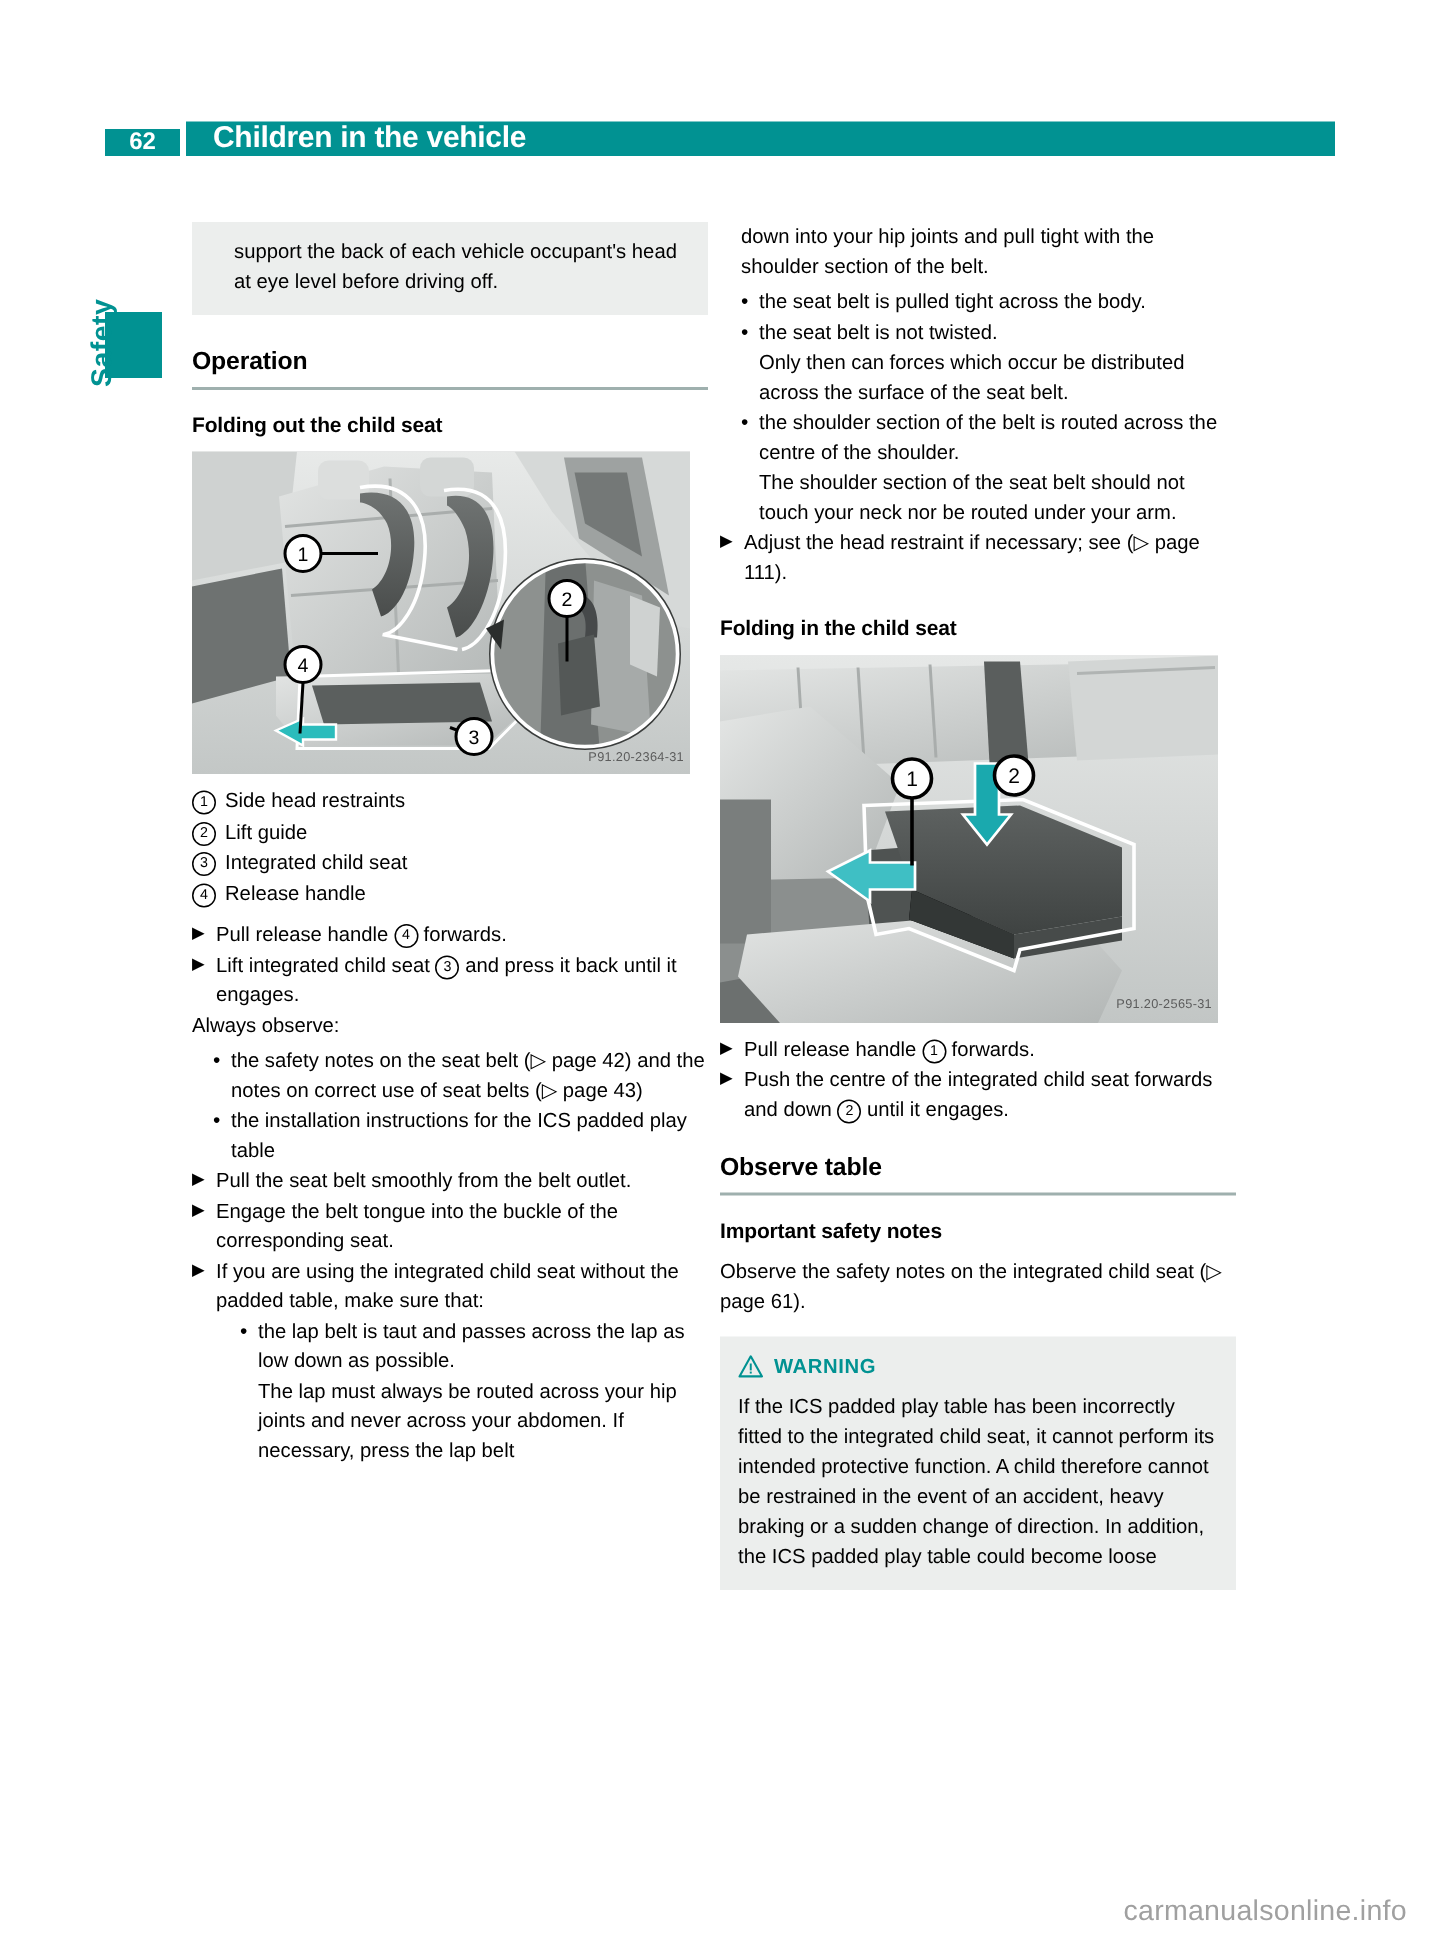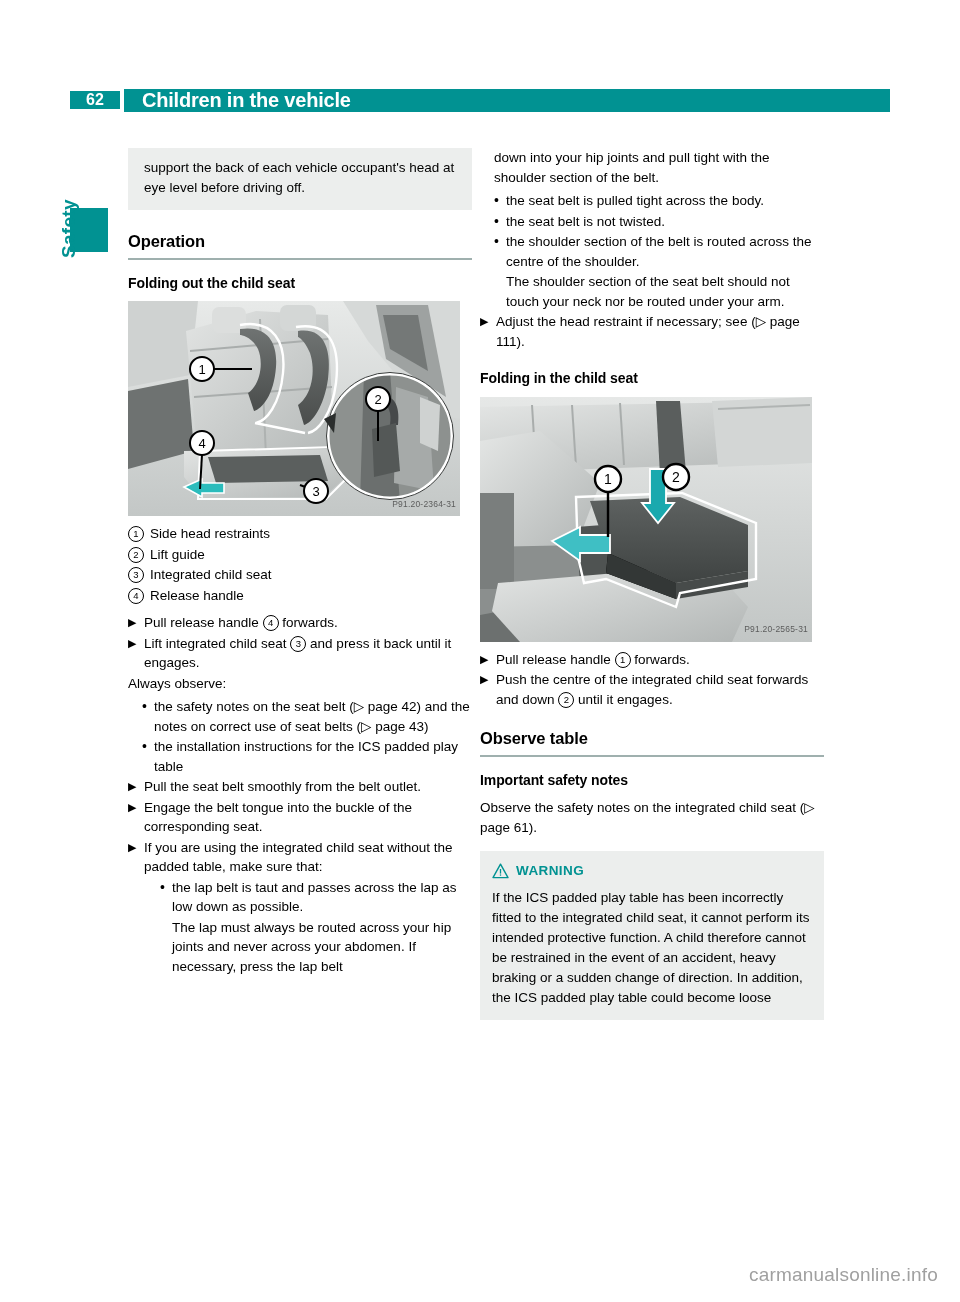--- a/index.html
+++ b/index.html
@@ -17,22 +17,21 @@
   }
 
   
   .page-header {
     position: absolute;
     left: 70px;
     top: 72px;
     width: 820px;
     height: 32px;
     display: flex;
-    align-items: center;
-    margin-top: 12px;
+    align-items: flex-end;
   }
   .page-number-box {
     width: 50px;
     background: #019292;
     display: flex;
     align-items: center;
     justify-content: center;
     color: #ffffff;
     font-size: 16px;
     font-weight: bold;
@@ -82,21 +81,21 @@
     width: 344px;
     font-size: 13.5px;
     line-height: 19.5px;
   }
   .col-left  { left: 128px; }
   .col-right { left: 480px; }
 
   
   .shaded-cont {
     background: #eceeed;
-    padding: 10px 12px 12px 16px;
+    padding: 10px 12px 12px 28px;
     margin: 0 0 22px 0;
     line-height: 20px;
   }
   .para {
     margin: 0 0 4px 0;
   }
   .para-indent {
     margin: 0 0 4px 14px;
   }
 
@@ -408,20 +407,21 @@
 
   <div>
     <div class="bul-row">
       <span class="bul-marker">•</span>
       <span class="bul-text">the seat belt is pulled tight across the body.</span>
     </div>
     <div class="bul-row">
       <span class="bul-marker">•</span>
       <span class="bul-text">the seat belt is not twisted.</span>
     </div>
+    <div class="sub-para">Only then can forces which occur be distributed across the surface of the seat belt.</div>
     <div class="bul-row">
       <span class="bul-marker">•</span>
       <span class="bul-text">the shoulder section of the belt is routed across the centre of the shoulder.</span>
     </div>
     <div class="sub-para">The shoulder section of the seat belt should not touch your neck nor be routed under your arm.</div>
   </div>
 
   <div class="step-row">
     <span class="step-marker">▶</span>
     <span class="step-text">Adjust the head restraint if necessary; see (▷ page 111).</span>

